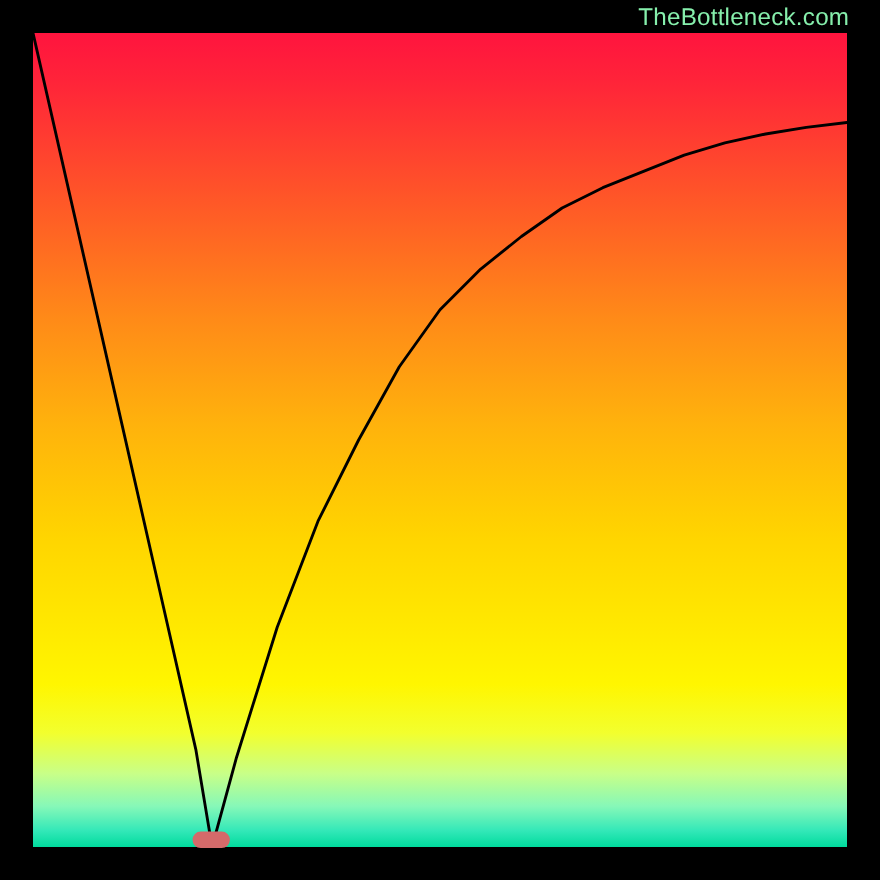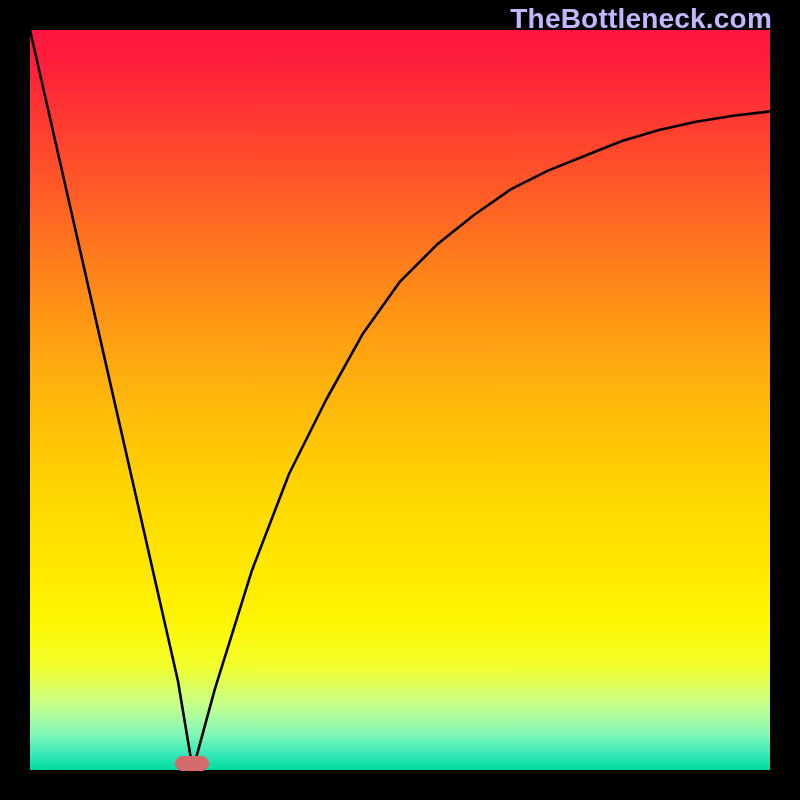--- a/index.html
+++ b/index.html
@@ -42,23 +42,23 @@
   }
   .plot svg {
     position: absolute;
     left: 0;
     top: 0;
   }
   .watermark {
     position: absolute;
     top: 3px;
     right: 28px;
-    color: #c4b5fd;
-    font-size: 28px;
-    font-weight: 700;
+    color: #86efac;
+    font-size: 22px;
+    font-weight: 400;
     letter-spacing: 0.2px;
   }
   .marker {
     position: absolute;
     background: #d46a6a;
     border-radius: 14px;
   }
 </style>
 </head>
 <body>

